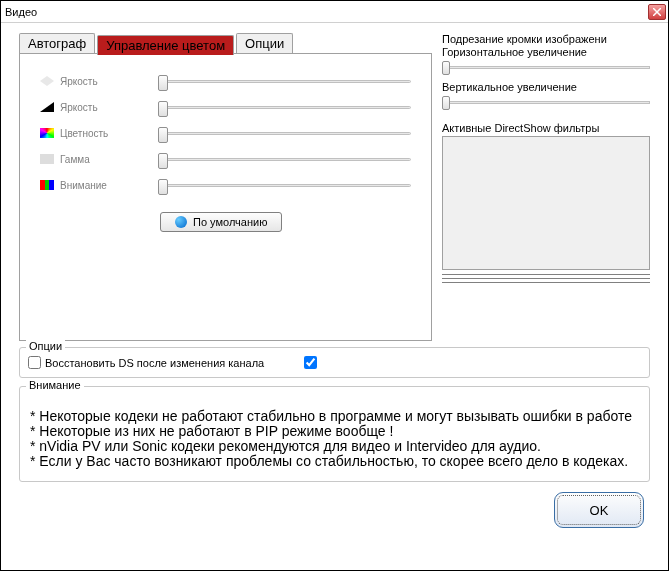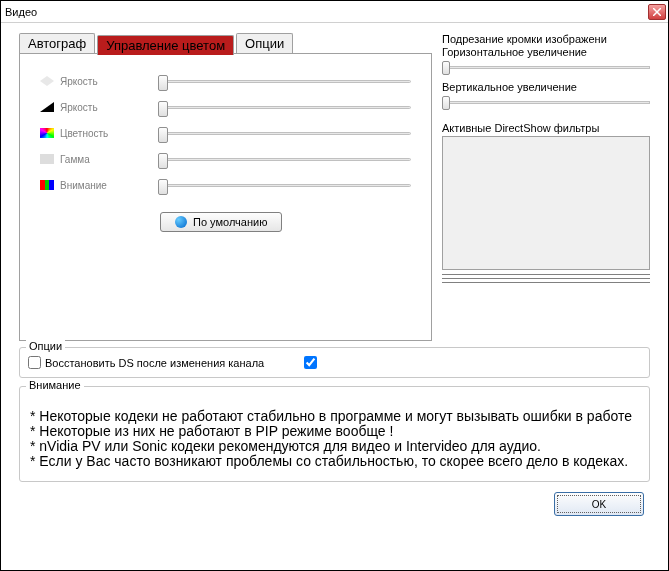--- a/index.html
+++ b/index.html
@@ -41,21 +41,21 @@
 .options-group .legend { position: absolute; top: -8px; left: 6px; background: #fff; padding: 0 3px; font-size: 11px; }
 .chk-row { display: flex; gap: 40px; margin-top: 2px; }
 .chk { display: flex; align-items: center; gap: 4px; font-size: 11px; }
 .chk input { width: 13px; height: 13px; }
 
 .warn-group { margin-top: 8px; border: 1px solid #c8c8c8; border-radius: 3px; padding: 16px 10px 10px 10px; position: relative; height: 96px; }
 .warn-group .legend { position: absolute; top: -8px; left: 6px; background: #fff; padding: 0 3px; font-size: 11px; }
 .warn-line { font-size: 14px; line-height: 15px; }
 
 .ok-row { text-align: right; margin-top: 10px; padding-right: 6px; }
-.ok-btn { width: 90px; height: 24px; border: 1px solid #3a6ea5; background: linear-gradient(#fdfdfd,#e0e8f4); border-radius: 3px; cursor: pointer; font-size: 10px; outline: 1px dotted #606060; outline-offset: -4px; }
+.ok-btn { width: 90px; height: 36px; border: 1px solid #3a6ea5; background: linear-gradient(#fdfdfd,#e0e8f4); border-radius: 9px; cursor: pointer; font-size: 13px; outline: 1px dotted #606060; outline-offset: -4px; }
 
 .ico-brightness { background: #e8e8e8; clip-path: polygon(50% 0,100% 50%,50% 100%,0 50%); }
 .ico-contrast { background: #000; clip-path: polygon(0 100%,100% 100%,100% 0); }
 .ico-sat { background: linear-gradient(45deg,#f00,#ff0,#0f0,#0ff,#00f,#f0f); border-radius: 50%; }
 .ico-hue { background: conic-gradient(#f00,#ff0,#0f0,#0ff,#00f,#f0f,#f00); }
 .ico-gamma { background: #ddd; }
 .ico-sharp { background: linear-gradient(90deg,#f00 33%,#0c0 33% 66%,#00f 66%); }
 </style>
 </head>
 <body>

